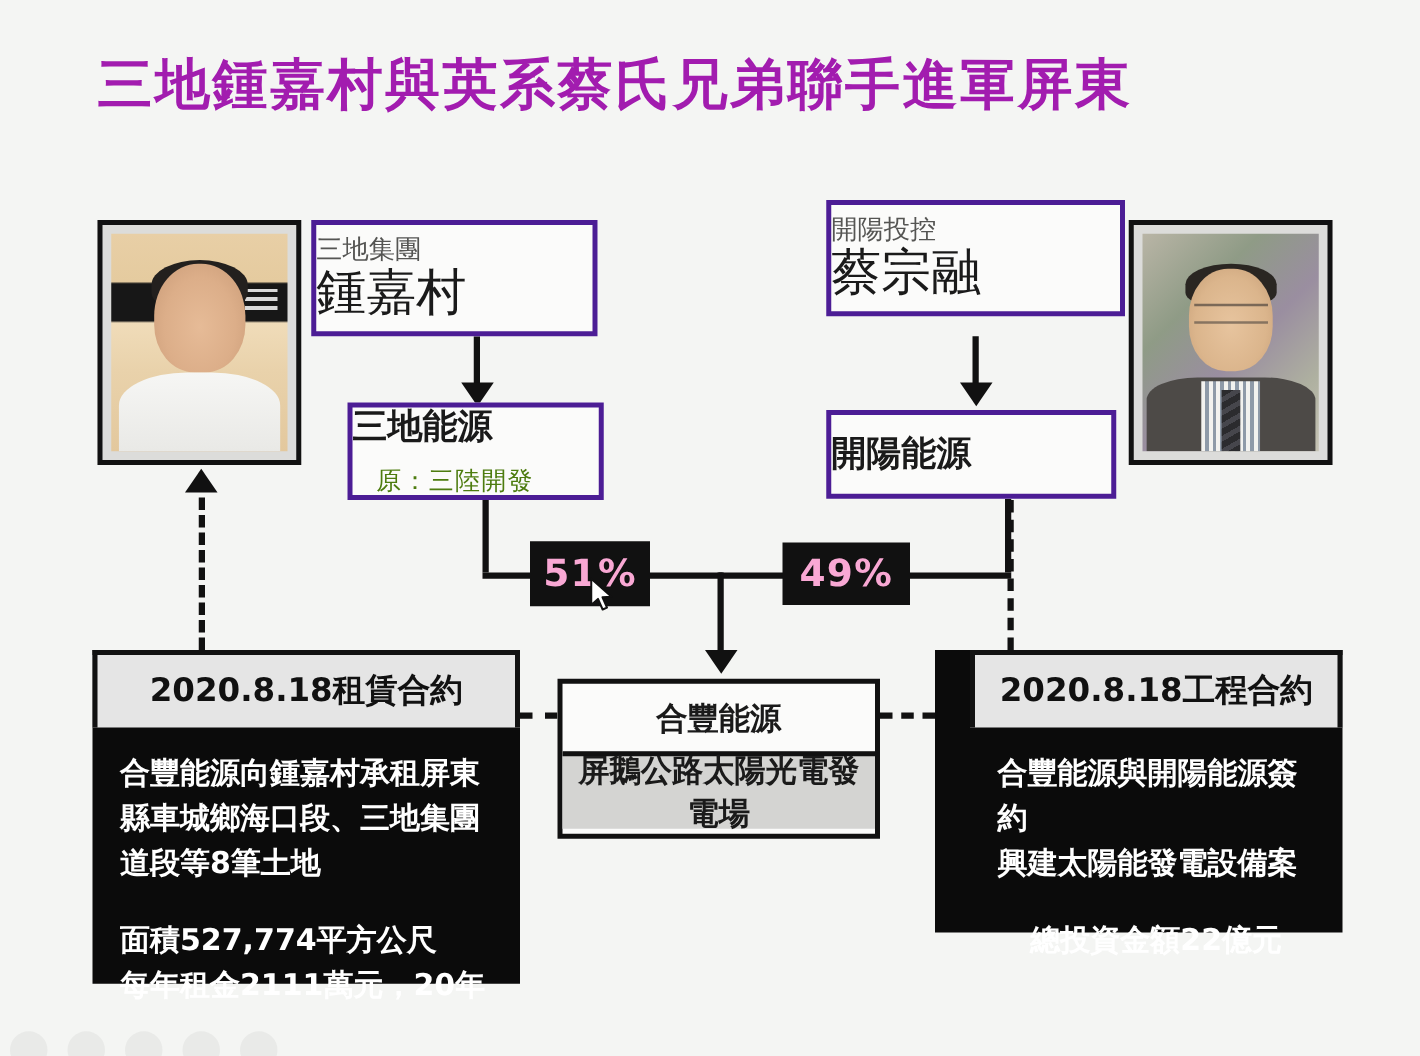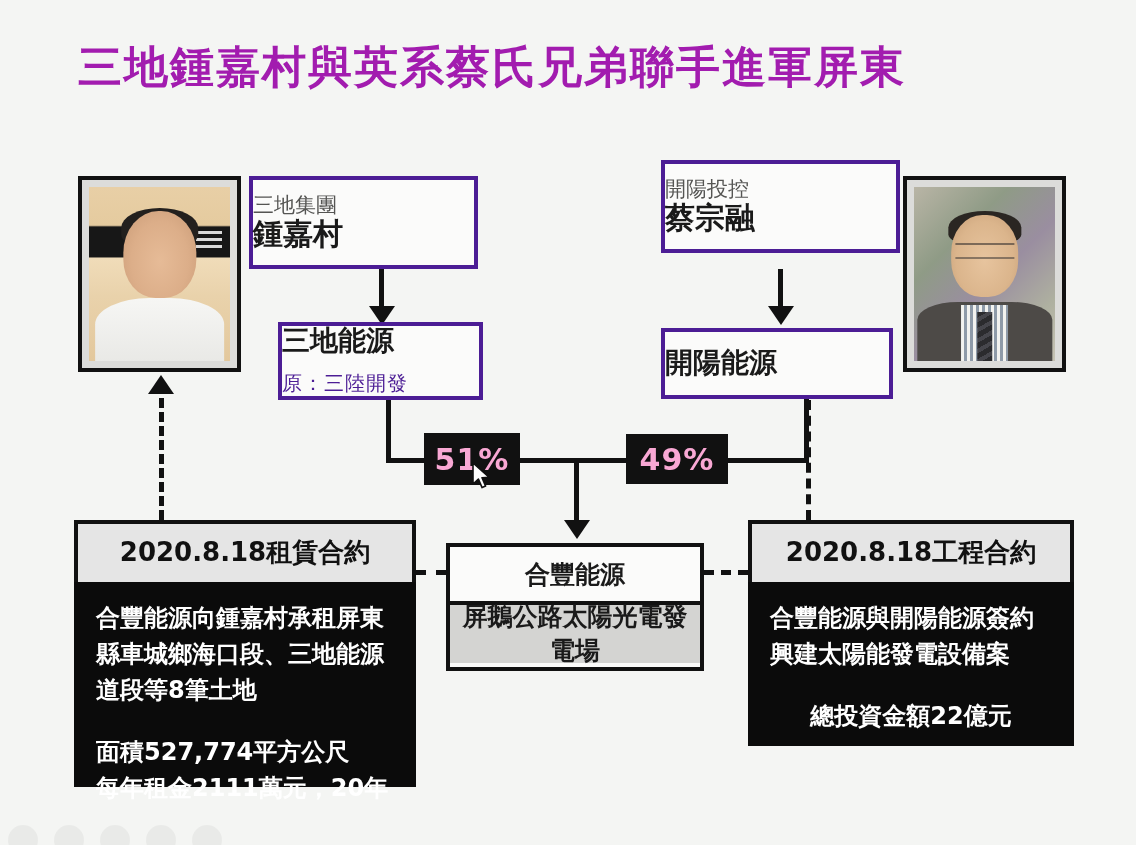--- a/index.html
+++ b/index.html
@@ -37,37 +37,38 @@
     color:#1a1a1a;
     z-index:5;
   }
   .box .sub{
     font-size:21px;
     color:#555553;
     line-height:1.1;
     font-family:"DejaVu Sans","Liberation Sans",sans-serif;
   }
   .box .main{
-    font-size:30px;
-    font-weight:700;
+    font-size:40px;
+    font-weight:400;
     line-height:1.15;
     font-family:"DejaVu Sans","Liberation Sans",sans-serif;
   }
   .box .mainsm{
     font-size:28px;
     font-weight:700;
     line-height:1.15;
     font-family:"DejaVu Sans","Liberation Sans",sans-serif;
   }
   .box .graysub{
     font-size:20px;
-    color:#4c1d95;
+    color:#4d7c0f;
     line-height:1.2;
     letter-spacing:1px;
-    font-family:Liberation Mono, monospace;
+    font-family:Liberation Sans, sans-serif;
+    margin-left:19px;
   }
 
   
   .photo{
     position:absolute;
     box-sizing:border-box;
     border:4px solid #111;
     background:#dcdcda;
     padding:7px;
     z-index:6;
@@ -317,32 +318,32 @@
     <div class="bot">屏鵝公路太陽光電發電場</div>
   </div>
 
   <div class="dash-h" style="left:416px;top:570px;width:30px;"></div>
   <div class="dash-h" style="left:704px;top:570px;width:44px;"></div>
 
   <div class="card" style="left:74px;top:520px;width:342px;height:267px;">
     <div class="hdr">2020.8.18租賃合約</div>
     <div class="bdy">
       <div>合豐能源向鍾嘉村承租屏東</div>
-      <div>縣車城鄉海口段、三地能源</div>
+      <div>縣車城鄉海口段、三地集團</div>
       <div>道段等8筆土地</div>
       <div class="gap"></div>
       <div>面積527,774平方公尺</div>
       <div>每年租金2111萬元，20年</div>
     </div>
   </div>
 
   <div class="dash-v" style="left:159px;top:398px;height:122px;"></div>
   <div class="arrow-up" style="left:148px;top:375px;"></div>
 
-  <div class="card" style="left:748px;top:520px;width:326px;height:226px;">
+  <div class="card" style="left:748px;top:520px;width:326px;height:226px;padding-left:28px;">
     <div class="hdr">2020.8.18工程合約</div>
     <div class="bdy">
       <div>合豐能源與開陽能源簽約</div>
       <div>興建太陽能發電設備案</div>
       <div class="gap"></div>
       <div class="center" style="text-align:center;">總投資金額22億元</div>
     </div>
   </div>
 
   <div class="dash-v" style="left:806px;top:400px;height:120px;"></div>

